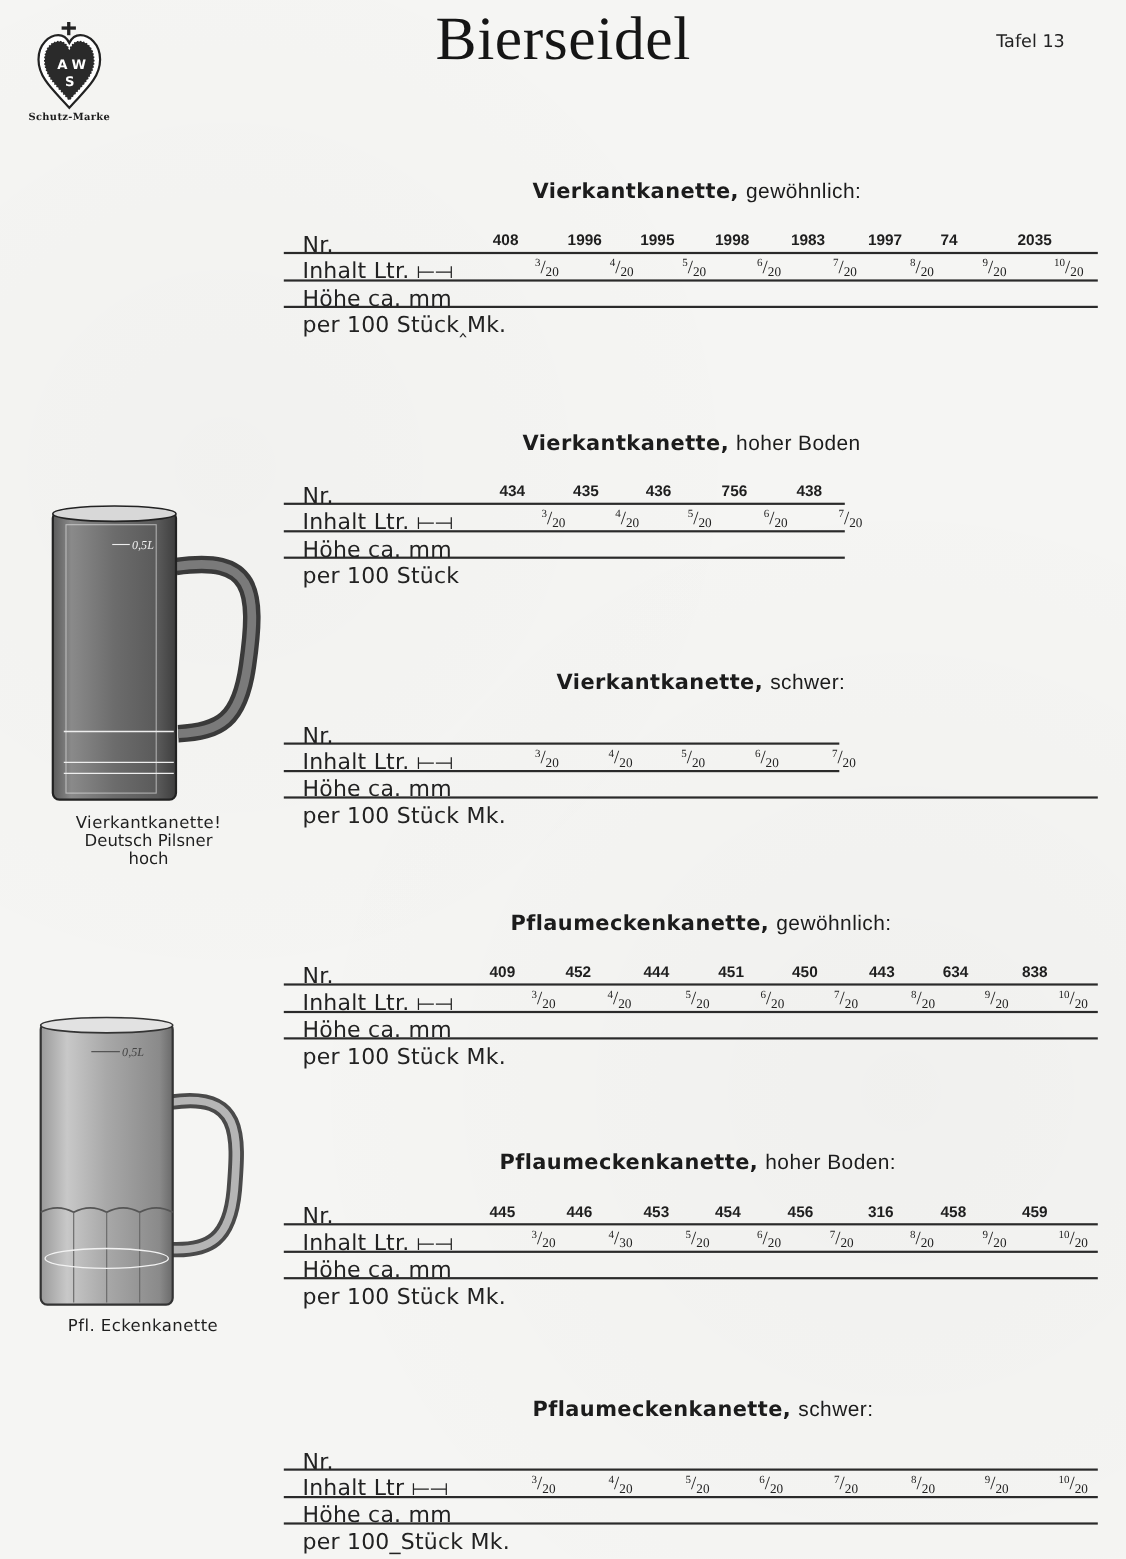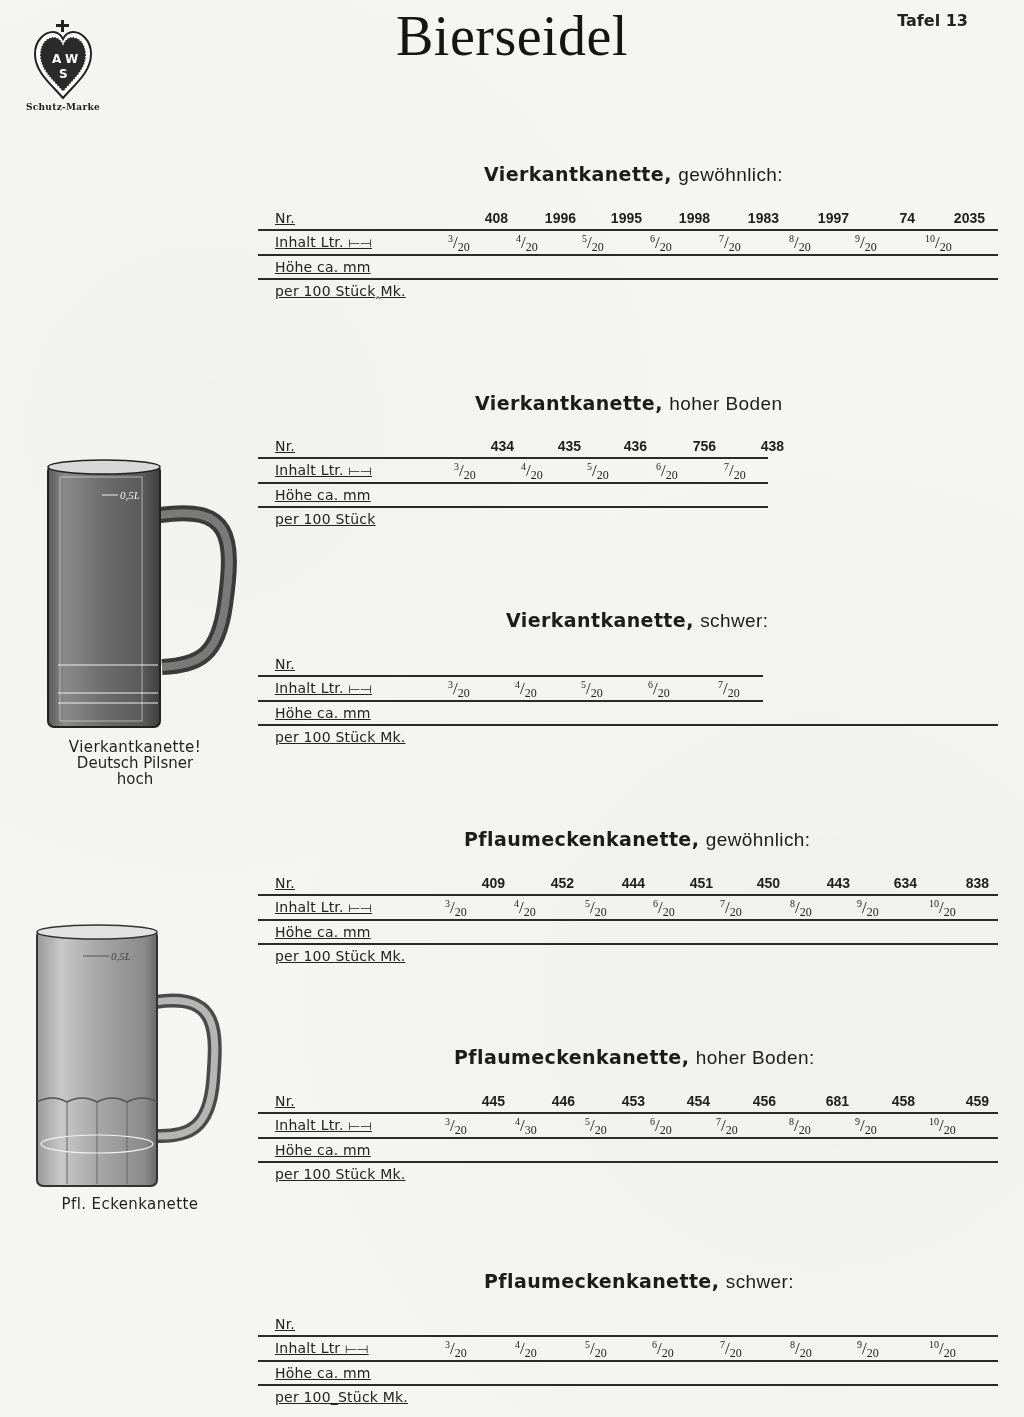--- a/index.html
+++ b/index.html
@@ -19,44 +19,44 @@
   
   .logo { position: absolute; left: 18px; top: 20px; width: 90px; text-align: center; }
   .logo svg { display: block; margin: 0 auto; }
   .logo-caption { font-family: "DejaVu Serif", serif; font-weight: bold; font-size: 9px; letter-spacing: 0.3px; margin-top: 2px; }
   .title {
     position: absolute; left: 0; right: 0; top: 8px; text-align: center;
     font-family: Liberation Serif, serif; font-size: 56px; letter-spacing: 0.5px;
     color: #151515; line-height: 1;
   }
   .tafel {
-    position: absolute; right: 56px; top: 11px;
-    font-family: "DejaVu Sans", sans-serif; font-weight: bold; font-size: 16px; color: #222;
+    position: absolute; right: 56px; top: 28px;
+    font-family: "DejaVu Sans", sans-serif; font-weight: normal; font-size: 16px; color: #222;
   }
 
   
   .section { position: absolute; left: 258px; }
   .section-title {
     position: absolute; white-space: nowrap;
     font-family: "DejaVu Sans", sans-serif; font-size: 19px; letter-spacing: 0.4px;
   }
   .section-title .bold { font-weight: bold; }
   .section-title .light { font-weight: normal; font-family: "Liberation Sans Narrow", "Liberation Sans", sans-serif; }
   .row { position: absolute; left: 0; height: 24px; }
   .row-label {
     position: absolute; left: 17px; top: 2px; white-space: nowrap;
-    font-family: "DejaVu Sans", sans-serif; font-size: 14px; letter-spacing: 0.2px; color: #222; text-decoration: underline;
+    font-family: "DejaVu Sans", sans-serif; font-size: 20px; letter-spacing: 0.2px; color: #222;
   }
   .rule { position: absolute; height: 2px; background: #2a2a2a; }
   .num {
-    position: absolute; top: 2px; width: 60px; margin-left: -30px; text-align: right;
+    position: absolute; top: 2px; width: 60px; margin-left: -30px; text-align: left;
     font-family: "Liberation Sans", sans-serif; font-weight: bold; font-size: 14px; color: #1e1e1e;
   }
   .frac {
-    position: absolute; top: 1px; width: 60px; margin-left: -30px; text-align: left;
+    position: absolute; top: 1px; width: 60px; margin-left: -30px; text-align: right;
     font-family: "Liberation Serif", serif; font-size: 13px; color: #222; white-space: nowrap;
   }
   .frac .n { font-size: 10px; vertical-align: 6px; }
   .frac .s { font-size: 17px; }
   .frac .d { font-size: 12px; vertical-align: -3px; }
 
   
   .figure { position: absolute; text-align: center; }
   .fig-caption {
     font-family: "DejaVu Sans", sans-serif; font-size: 15px; line-height: 16px; color: #1f1f1f;
@@ -277,21 +277,21 @@
     <span class="bold">Pflaumeckenkanette,</span>
     <span class="light">hoher Boden:</span>
   </div>
   <div class="row" style="top:48px; width:740px;">
     <span class="row-label">Nr.</span>
     <span class="num" style="left:217px">445</span>
     <span class="num" style="left:287px">446</span>
     <span class="num" style="left:357px">453</span>
     <span class="num" style="left:422px">454</span>
     <span class="num" style="left:488px">456</span>
-    <span class="num" style="left:561px">681</span>
+    <span class="num" style="left:561px">316</span>
     <span class="num" style="left:627px">458</span>
     <span class="num" style="left:701px">459</span>
   </div>
   <div class="rule" style="top:69px; width:740px;"></div>
   <div class="row" style="top:72px; width:740px;">
     <span class="row-label">Inhalt Ltr. ⟝⟞</span>
     <span class="frac" style="left:217px"><span class="n">3</span><span class="s">/</span><span class="d">20</span></span>
     <span class="frac" style="left:287px"><span class="n">4</span><span class="s">/</span><span class="d">30</span></span>
     <span class="frac" style="left:357px"><span class="n">5</span><span class="s">/</span><span class="d">20</span></span>
     <span class="frac" style="left:422px"><span class="n">6</span><span class="s">/</span><span class="d">20</span></span>

